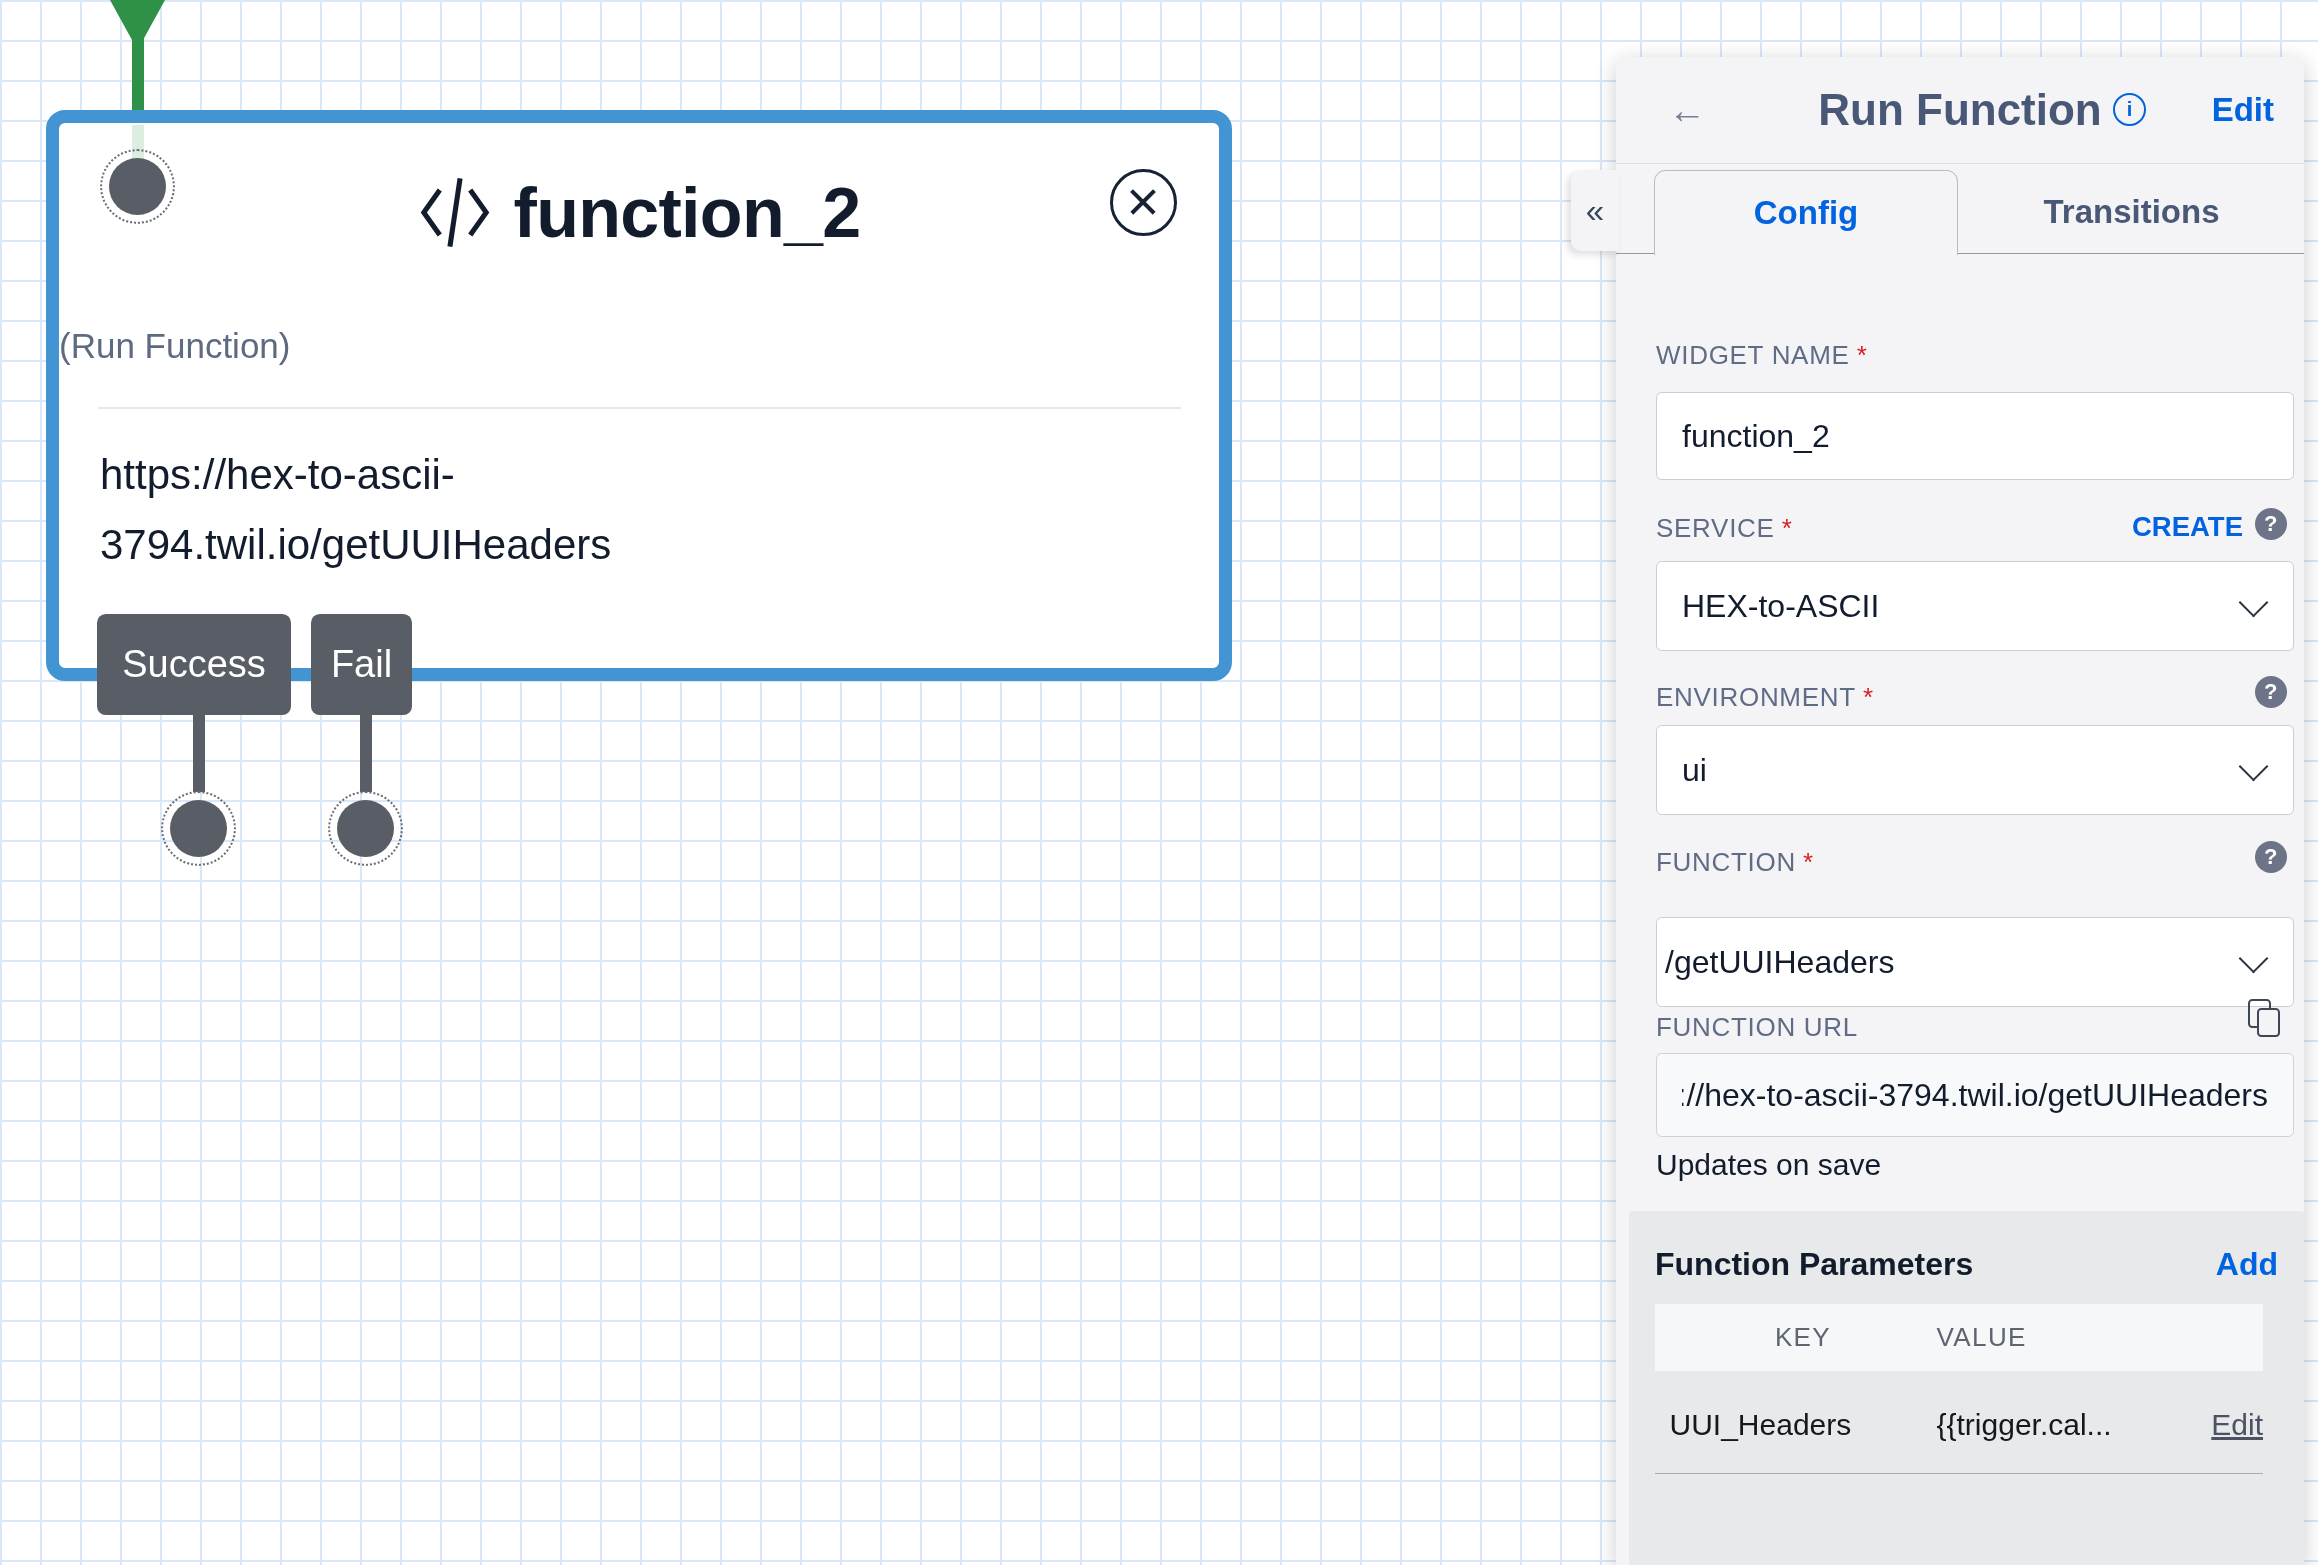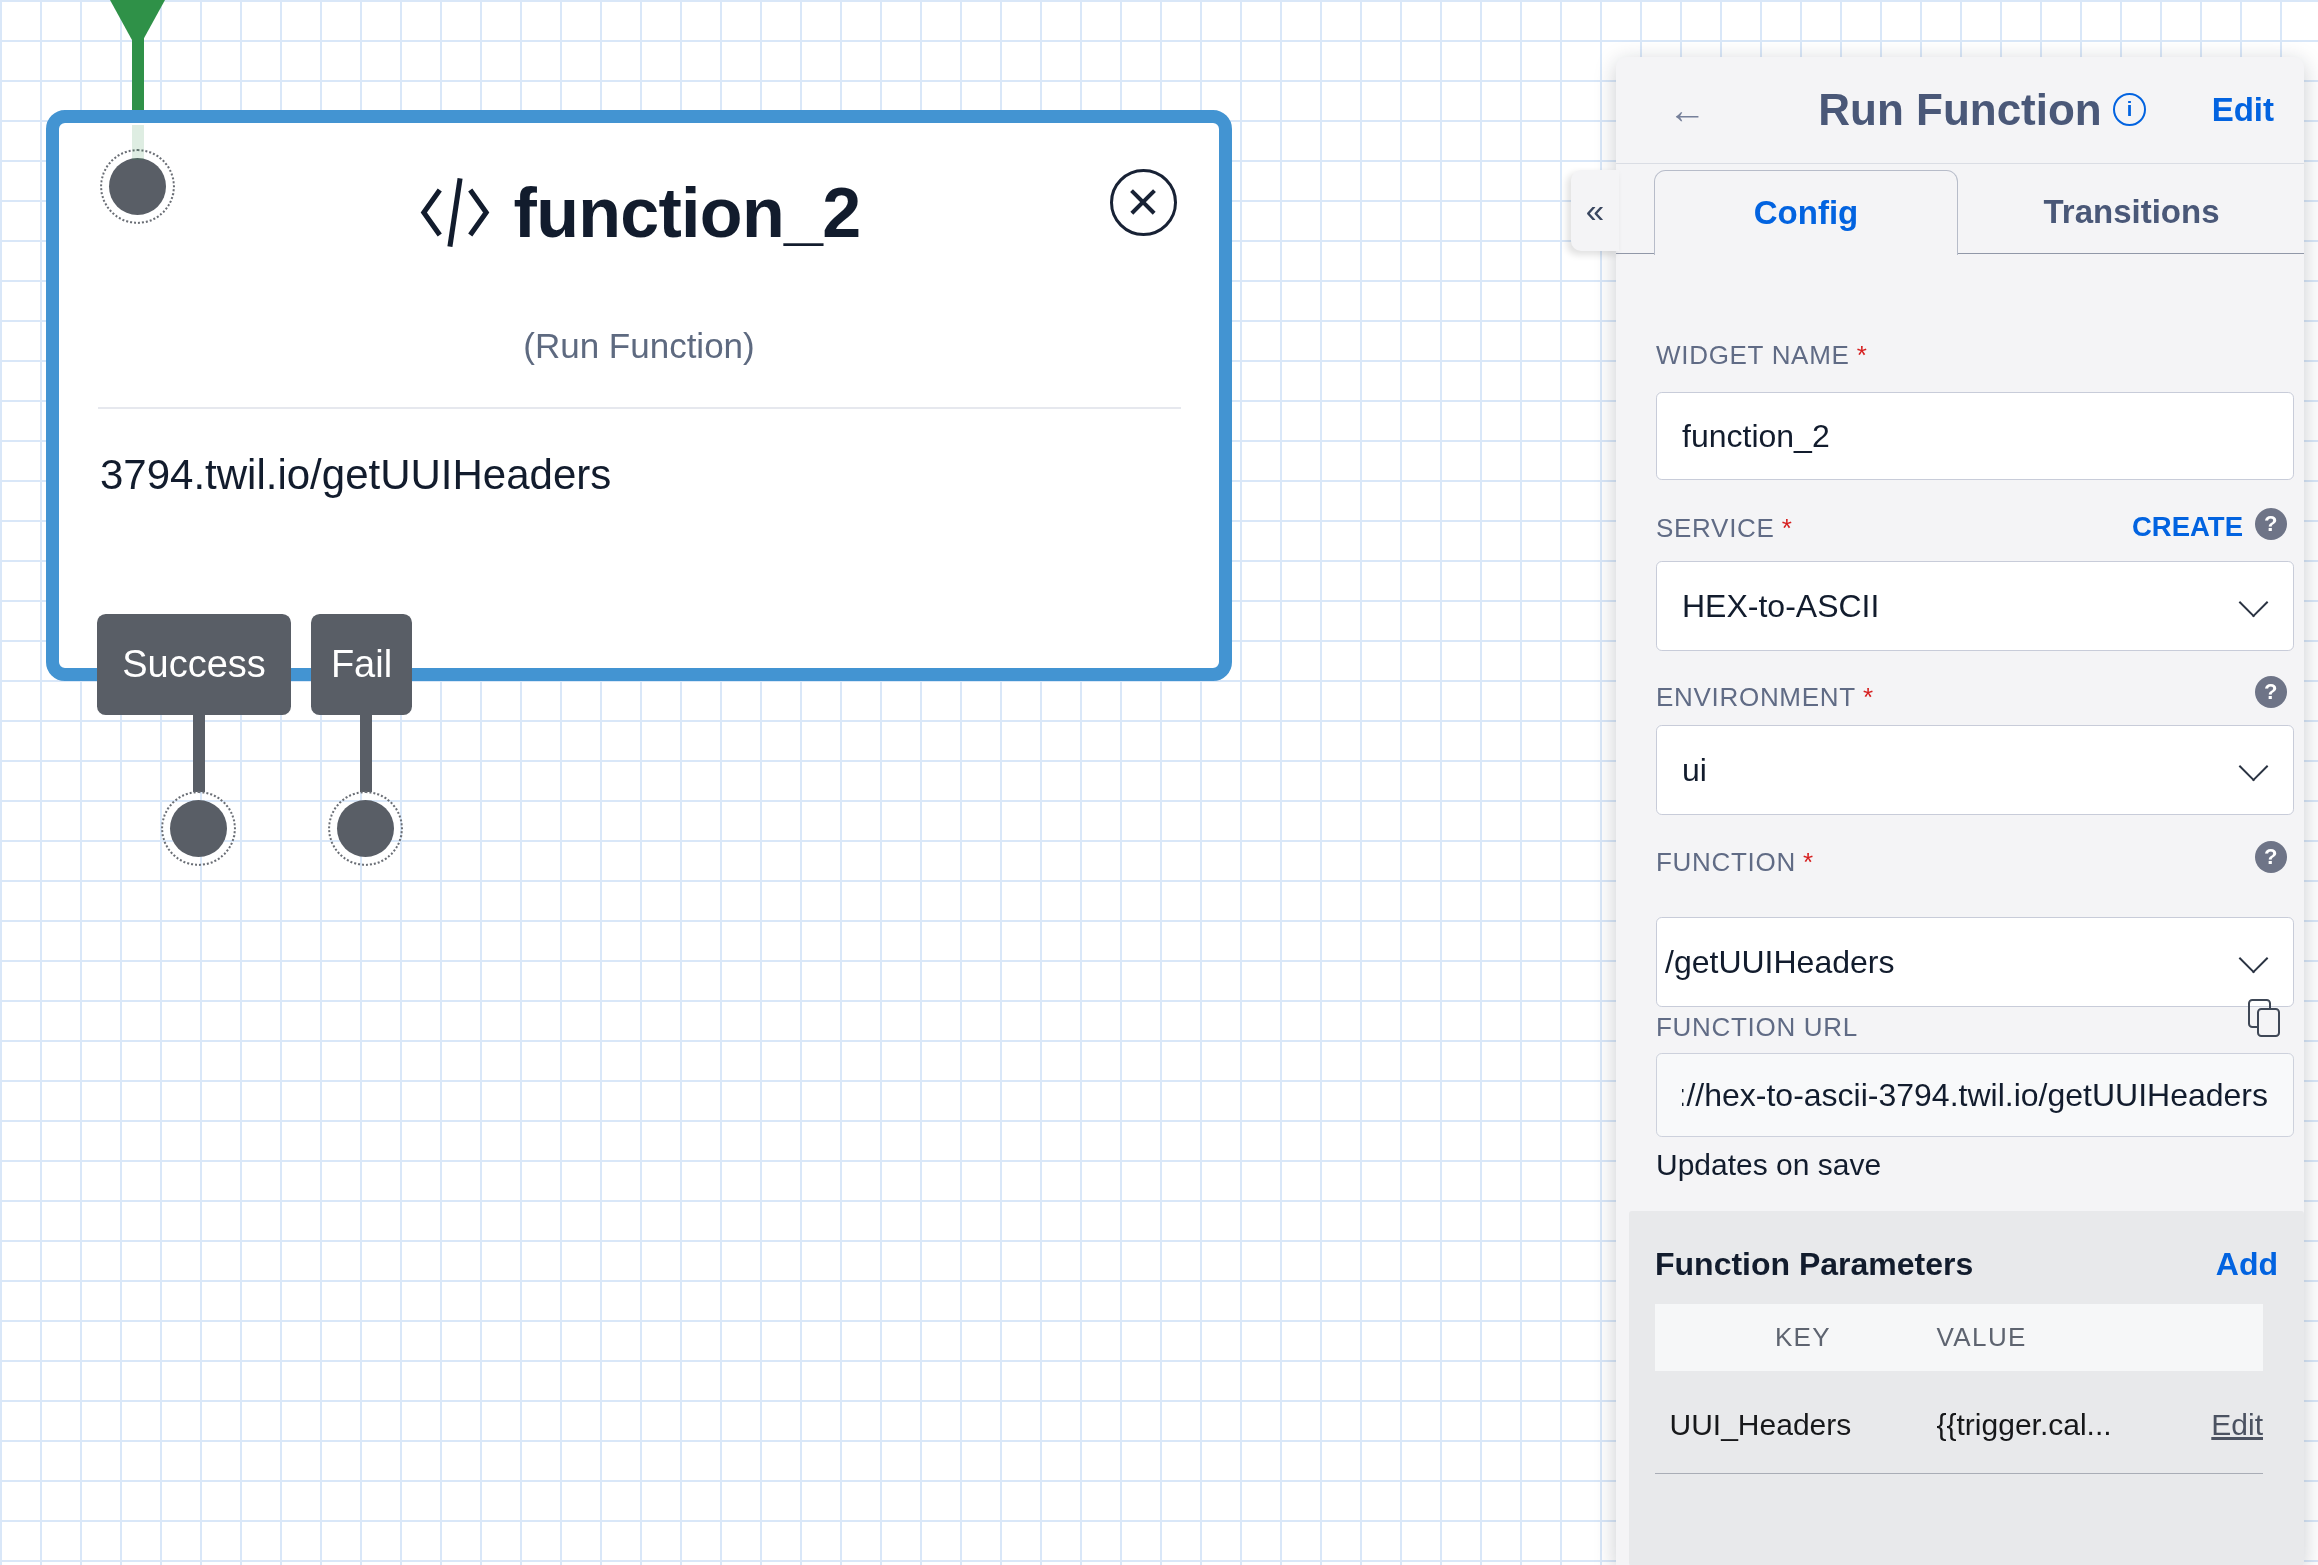--- a/index.html
+++ b/index.html
@@ -28,21 +28,21 @@
   .port-dot{width:57px;height:57px;border-radius:50%;background:#595e66;}
   .widget .port-ring{position:absolute;left:41px;top:26px;}
   .title-row{position:absolute;left:0;right:0;top:35px;height:109px;
     display:flex;align-items:center;justify-content:center;gap:22px;}
   .node-title{font-size:70px;font-weight:700;color:#121c2d;letter-spacing:-0.7px;}
   .close-btn{position:absolute;right:42px;top:46px;width:67px;height:67px;box-sizing:border-box;
     border:3.6px solid #182235;border-radius:50%;}
   .close-btn .bar{position:absolute;left:13.8px;top:28px;width:32px;height:3.6px;background:#182235;}
   .close-btn .bar.b1{transform:rotate(45deg);}
   .close-btn .bar.b2{transform:rotate(-45deg);}
-  .node-subtitle{position:absolute;left:0;right:0;top:203px;text-align:center;
+  .node-subtitle{position:absolute;left:0;right:0;top:203px;text-align:left;
     font-size:35px;color:#5e6a80;}
   .node-divider{position:absolute;left:39px;right:38px;top:284px;height:2.2px;background:#e6e8ee;}
   .node-url{position:absolute;left:41px;top:317px;font-size:42px;line-height:70px;color:#121c2d;}
 
   
   .t-btn{background:#595e66;border-radius:8.7px;color:#fff;font-size:38px;
     display:flex;align-items:center;justify-content:center;z-index:3;}
   .t-success{left:97px;top:614px;width:194px;height:101px;}
   .t-fail{left:311px;top:614px;width:101px;height:101px;}
   .stem{width:11.6px;height:78px;background:#595e66;z-index:2;}
@@ -127,20 +127,21 @@
     </svg>
     <span class="node-title">function_2</span>
   </div>
   <div class="close-btn">
     <span class="bar b1"></span>
     <span class="bar b2"></span>
   </div>
   <div class="node-subtitle">(Run Function)</div>
   <div class="node-divider"></div>
   <div class="node-url">
+    <div>https://hex-to-ascii-</div>
     <div>3794.twil.io/getUUIHeaders</div>
   </div>
 </div>
 
 <div class="abs t-btn t-success">Success</div>
 <div class="abs t-btn t-fail">Fail</div>
 <div class="abs stem s"></div>
 <div class="abs stem f"></div>
 <div class="abs port-ring out-ring s">
   <div class="port-dot"></div>

